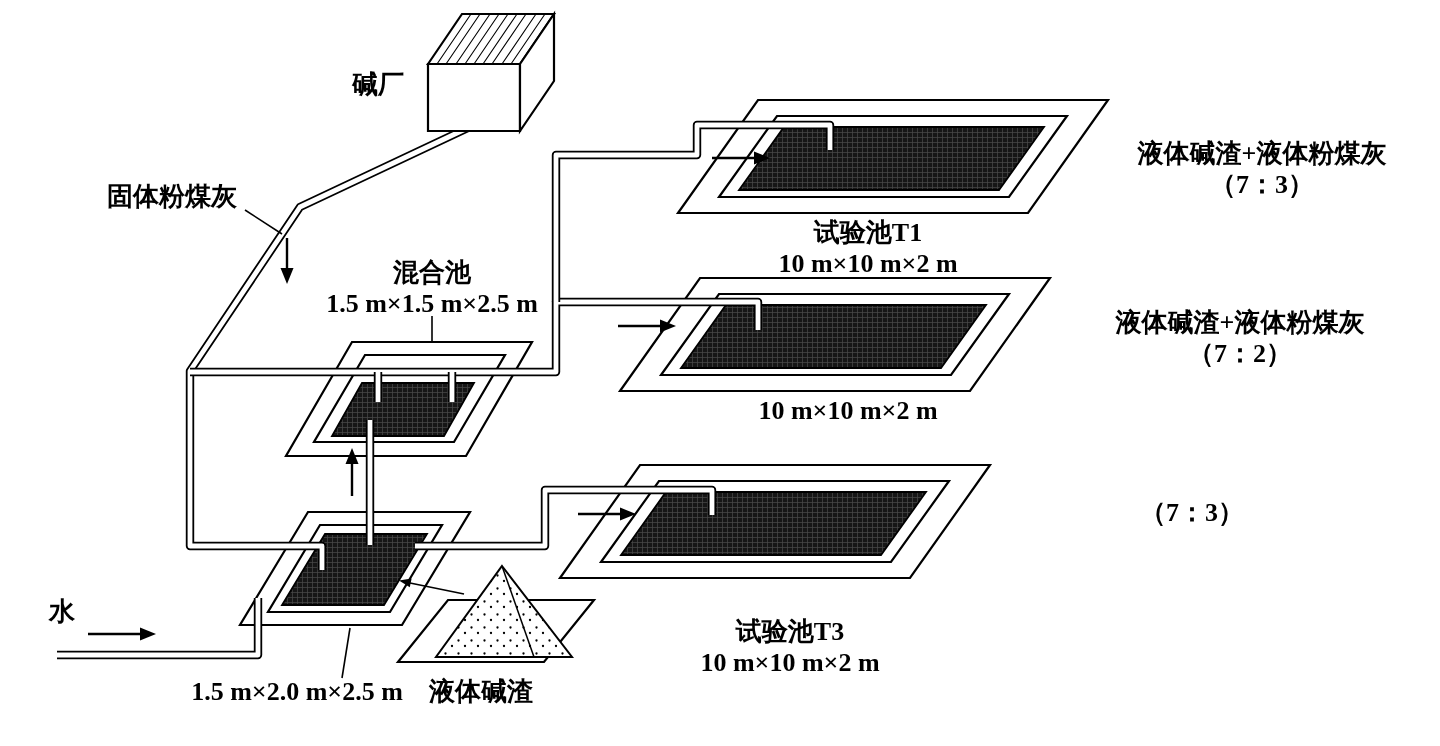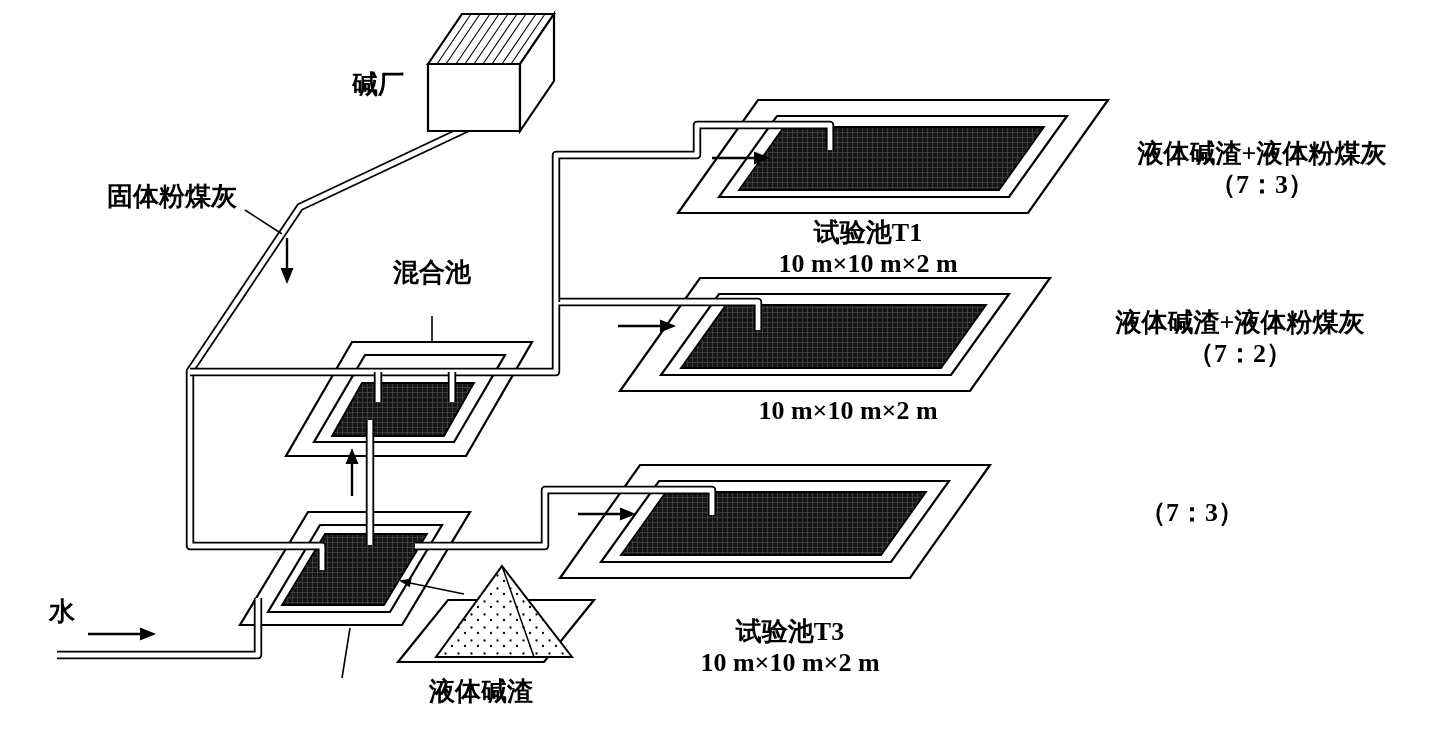--- a/index.html
+++ b/index.html
@@ -177,23 +177,25 @@
   </svg>
 
   <div class="lbl" style="left:378px; top:69px">碱厂</div>
 
   <div class="lbl" style="left:172px; top:181px">固体粉煤灰</div>
 
   <div class="lbl" style="left:62px; top:596px">水</div>
 
   <div class="lbl" style="left:432px; top:257px">
     <div>混合池</div>
+    <div>1.5 m×1.5 m×2.5 m</div>
   </div>
 
   <div class="lbl" style="left:297px; top:676px">
+    <div>1.5 m×2.0 m×2.5 m</div>
   </div>
 
   <div class="lbl" style="left:481px; top:676px">液体碱渣</div>
 
   <div class="lbl" style="left:868px; top:217px">
     <div>试验池T1</div>
     <div>10 m×10 m×2 m</div>
   </div>
   <div class="lbl" style="left:1262px; top:138px">
     <div>液体碱渣+液体粉煤灰</div>

